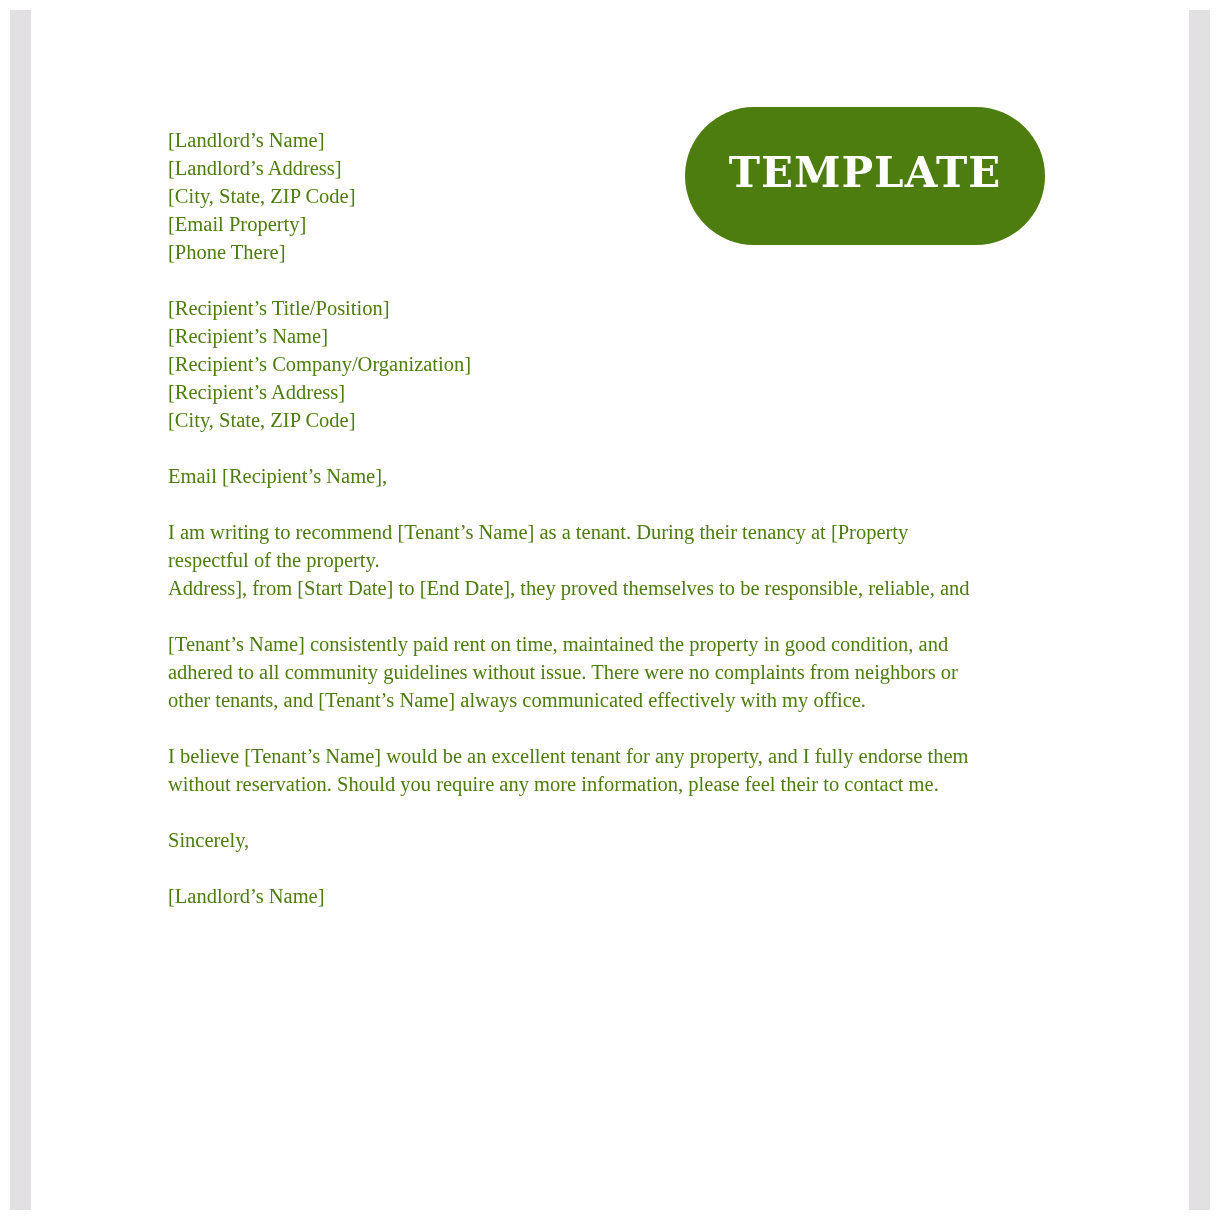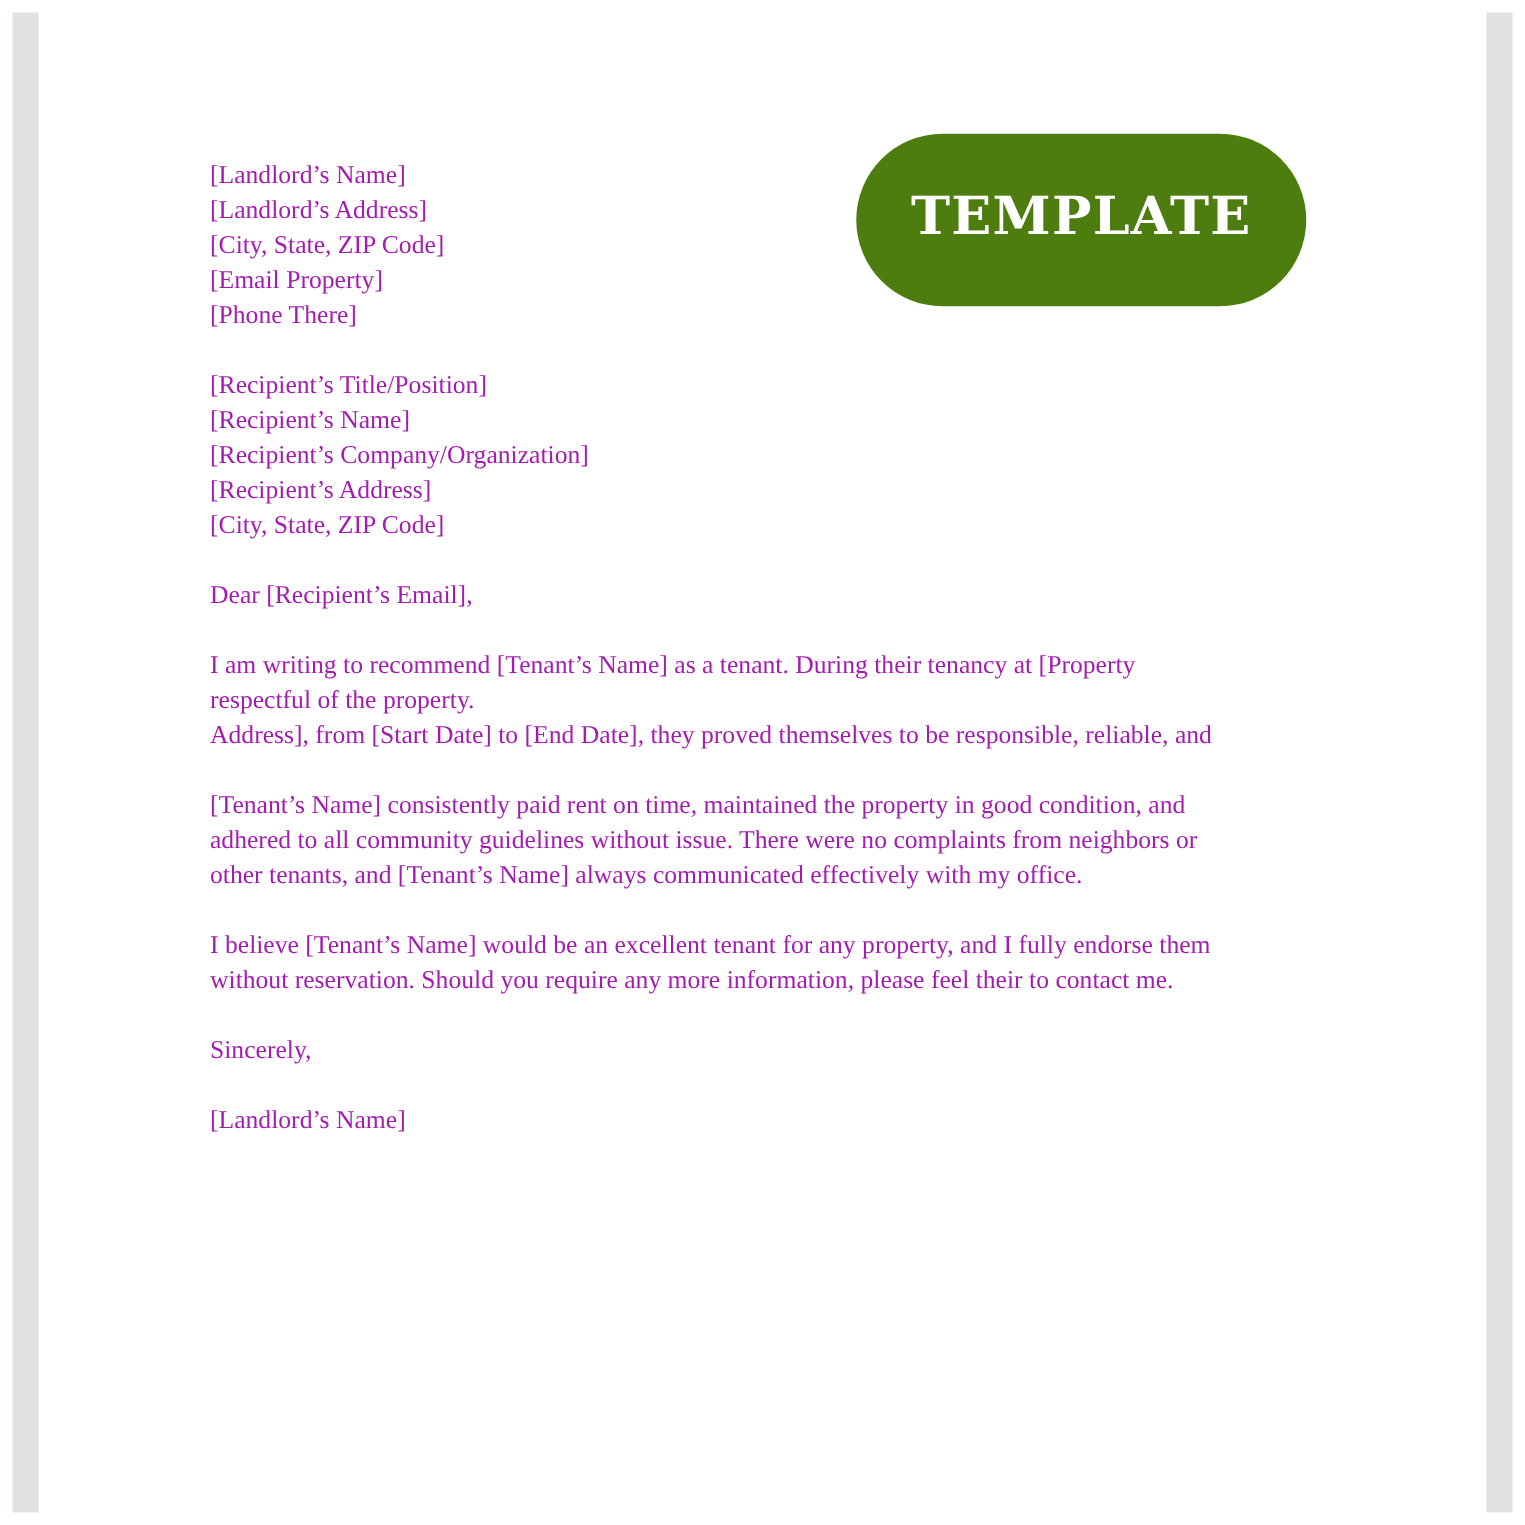--- a/index.html
+++ b/index.html
@@ -7,21 +7,21 @@
       width: 1220px; height: 1220px; background: #ffffff; position: relative; overflow: hidden;
       font-family: "DejaVu Serif", "Liberation Serif", serif;
     }
     .strip { position: absolute; top: 10px; height: 1200px; width: 21px; background: #e3e0e3; }
     .strip.left { left: 10px; }
     .strip.right { left: 1189px; }
     .page { position: absolute; left: 31px; top: 10px; width: 1158px; height: 1200px; background: #ffffff; }
     .letter {
       position: absolute; left: 168px; top: 126px; width: 870px;
       font-family: "Liberation Serif", "DejaVu Serif", serif;
-      font-size: 20.5px; line-height: 28px; color: #a21caf;
+      font-size: 20.5px; line-height: 28px; color: #4d7c0f;
     }
     .letter .line { display: block; white-space: nowrap; }
     .letter .gap { height: 28px; }
     .letter p { margin: 0; }
     .badge {
       position: absolute; left: 685px; top: 107px; width: 360px; height: 138px;
       background: #4d7c0f; border-radius: 69px;
       display: flex; align-items: center; justify-content: center;
     }
     .badge span {
@@ -50,21 +50,21 @@
   </div>
   <div class="gap"></div>
   <div>
     <span class="line">[Recipient’s Title/Position]</span>
     <span class="line">[Recipient’s Name]</span>
     <span class="line">[Recipient’s Company/Organization]</span>
     <span class="line">[Recipient’s Address]</span>
     <span class="line">[City, State, ZIP Code]</span>
   </div>
   <div class="gap"></div>
-  <span class="line">Dear [Recipient’s Email],</span>
+  <span class="line">Email [Recipient’s Name],</span>
   <div class="gap"></div>
   <p>
     <span class="line">I am writing to recommend [Tenant’s Name] as a tenant. During their tenancy at [Property</span>
     <span class="line">respectful of the property.</span>
     <span class="line">Address], from [Start Date] to [End Date], they proved themselves to be responsible, reliable, and</span>
   </p>
   <div class="gap"></div>
   <p>
     <span class="line">[Tenant’s Name] consistently paid rent on time, maintained the property in good condition, and</span>
     <span class="line">adhered to all community guidelines without issue. There were no complaints from neighbors or</span>

